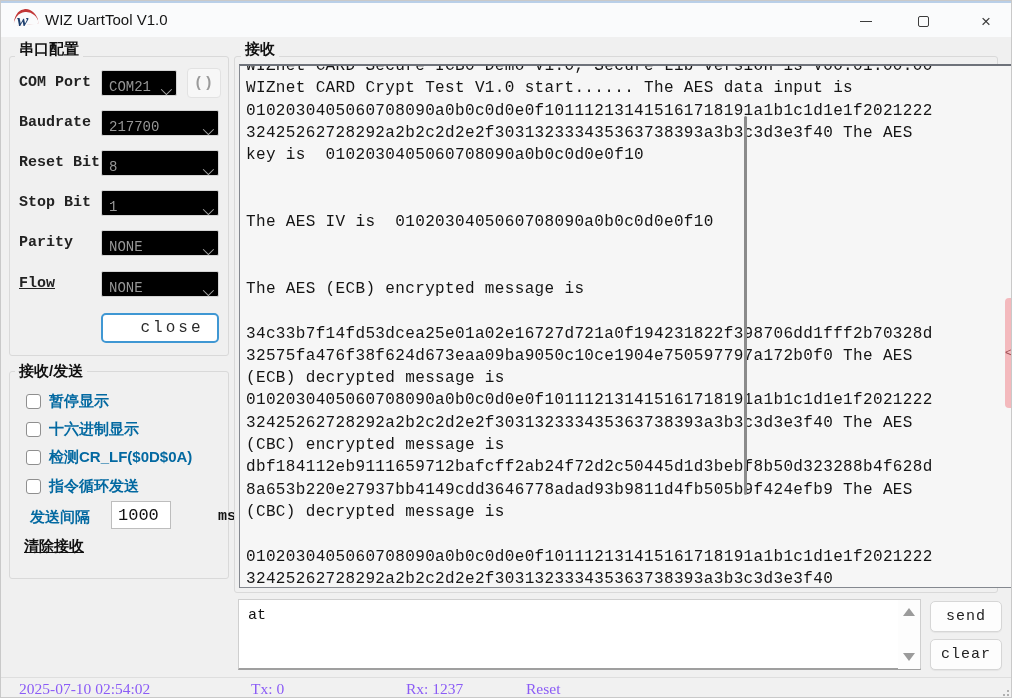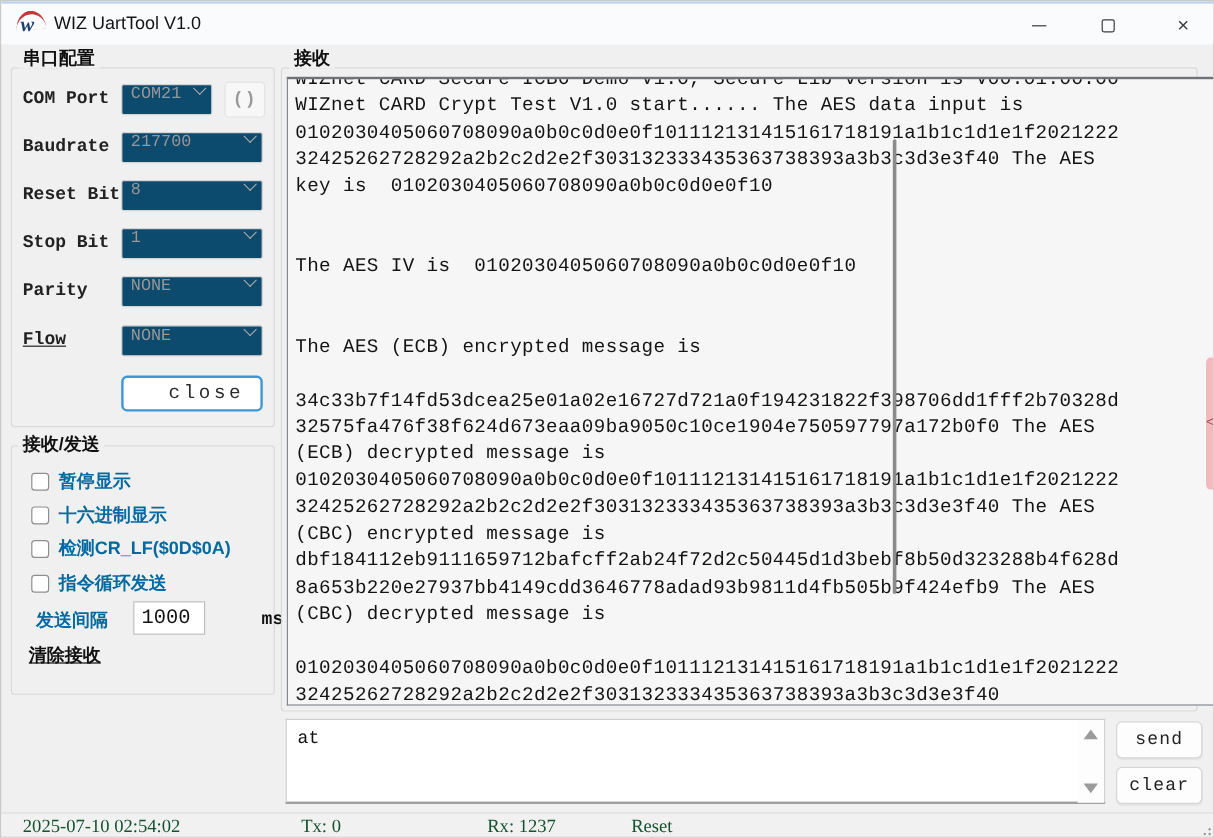--- a/index.html
+++ b/index.html
@@ -17,21 +17,21 @@
   .min-glyph { width:12px; height:0; border-top:1.4px solid #3c3c3c; display:block; }
   .max-glyph { width:11px; height:11px; border:1.4px solid #3c3c3c; border-radius:2px; display:block; }
   .close-glyph { font-size:17px; line-height:1; color:#3c3c3c; }
 
   
   .groupbox { border:1px solid #d9d9d9; border-radius:3px; background:transparent; }
   .grouplabel { font-size:15px; font-weight:600; color:#111; background:#f0f0f0; padding:0 4px; line-height:17px; }
 
   
   .cfg-label { font-family:"Liberation Mono",monospace; font-weight:700; font-size:15px; color:#222; line-height:26px; }
-  .select { background:#0c4a6e; border:1px solid #d4d4d4; border-radius:2px; height:26px; display:flex; align-items:flex-start; padding:0 7px; }
+  .select { background:#000000; border:1px solid #d4d4d4; border-radius:2px; height:26px; display:flex; align-items:flex-end; padding:0 7px; }
   .select .val { font-family:"Liberation Mono",monospace; font-size:14px; color:#979797; flex:1 1 auto; }
   .chev { width:8px; height:8px; border-right:1.6px solid #a5a5a5; border-bottom:1.6px solid #a5a5a5; transform:rotate(45deg) translateY(-2px); flex:0 0 auto; }
   .refresh-btn { width:34px; height:30px; background:#f7f7f7; border:1px solid #e2e2e2; border-radius:4px; display:flex; align-items:center; justify-content:center; font-family:"Liberation Mono",monospace; font-weight:700; color:#9a9a9a; font-size:15px; letter-spacing:1px; }
   .close-btn { width:118px; height:30px; background:#fff; border:2px solid #3f97d3; border-radius:5px; font-family:"Liberation Mono",monospace; font-size:16px; letter-spacing:3px; color:#2b2b2b; display:flex; align-items:center; justify-content:center; }
 
   
   .cb-row { display:flex; align-items:center; gap:8px; }
   .cb-box { width:15px; height:15px; background:#fff; border:1.6px solid #8f8f8f; border-radius:3px; flex:0 0 auto; }
   .cb-label { font-size:15px; font-weight:600; color:#0369a1; white-space:nowrap; }
   .interval-input { width:60px; height:28px; border:1px solid #bdbdbd; background:#fff; font-family:"Liberation Mono",monospace; font-size:17px; color:#111; padding:0 6px; }
@@ -45,21 +45,21 @@
 
   
   .send-box { left:237px; top:598px; width:683px; height:71px; background:#fff; border:1px solid #cfcfcf; border-bottom:2px solid #9f9f9f; }
   .send-input { position:absolute; left:0; top:0; width:660px; height:69px; border:0; outline:0; background:transparent; font-family:"Liberation Mono",monospace; font-size:15px; color:#111; padding:7px 9px; resize:none; }
   .send-scroll { position:absolute; right:0; top:0; width:22px; height:69px; background:#fdfdfd; }
   .tri-up { position:absolute; left:5px; top:8px; width:0; height:0; border-left:6px solid transparent; border-right:6px solid transparent; border-bottom:8px solid #9b9b9b; }
   .tri-down { position:absolute; left:5px; bottom:8px; width:0; height:0; border-left:6px solid transparent; border-right:6px solid transparent; border-top:8px solid #9b9b9b; }
   .action-btn { width:72px; height:31px; background:#fdfdfd; border:1px solid #d6d6d6; border-radius:5px; font-family:"Liberation Mono",monospace; font-size:15px; letter-spacing:1px; color:#222; display:flex; align-items:center; justify-content:center; box-shadow:0 1px 1px rgba(0,0,0,0.05); }
 
   
-  .statusbar { left:0; top:676px; width:1012px; height:22px; background:#f1f1f1; border-top:1px solid #dedede; font-family:"Liberation Serif",serif; font-size:15.5px; color:#14532d; }
+  .statusbar { left:0; top:676px; width:1012px; height:22px; background:#f1f1f1; border-top:1px solid #dedede; font-family:"Liberation Serif",serif; font-size:15.5px; color:#8b5cf6; }
   .status-item { position:absolute; top:0; line-height:21px; }
   .grip { position:absolute; right:4px; bottom:3px; width:10px; height:10px; }
   .grip i { position:absolute; width:2px; height:2px; background:#9a9a9a; border-radius:50%; }
 
   
   .side-tab { left:1004px; top:297px; width:8px; height:110px; background:#f4b9bd; border-radius:4px 0 0 4px; display:flex; align-items:center; justify-content:flex-start; }
   .side-tab span { font-size:11px; color:#9c4a50; font-family:"Liberation Mono",monospace; }
 </style>
 </head>
 <body>

